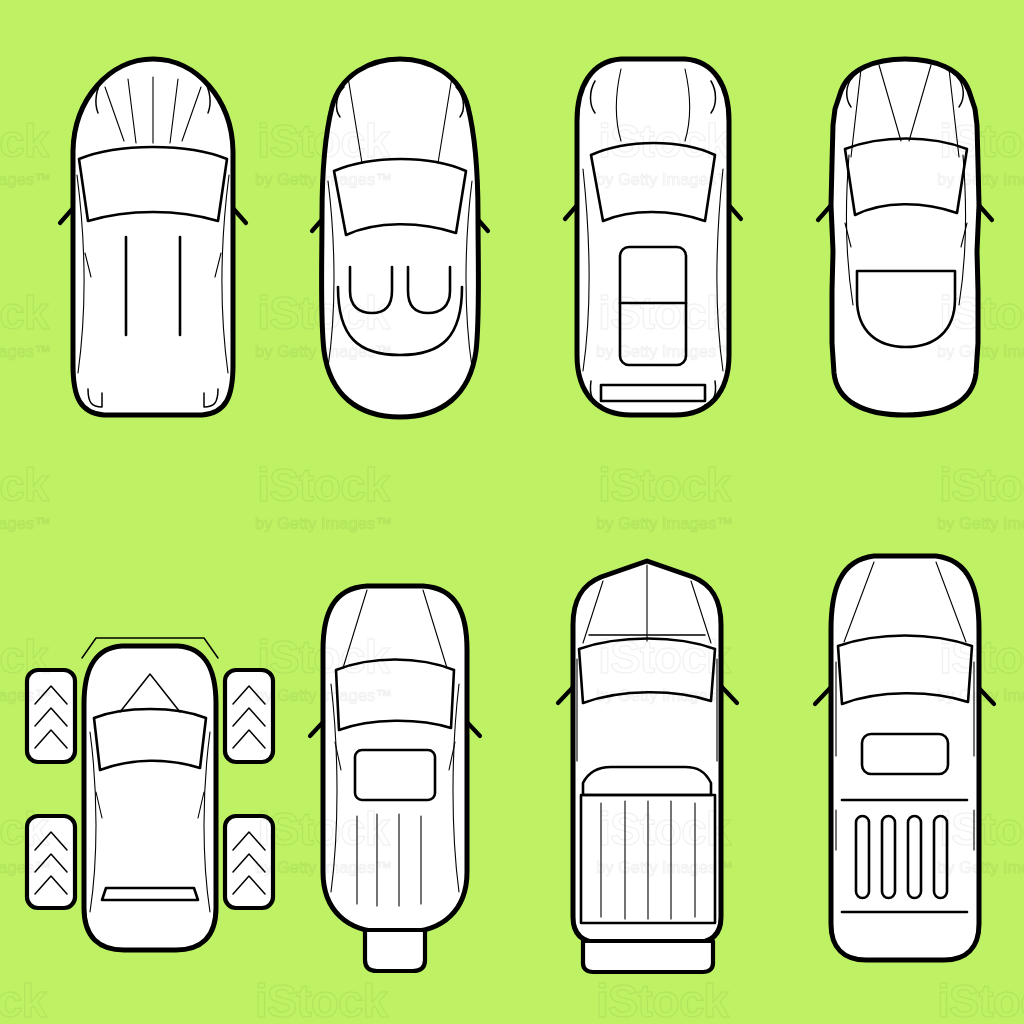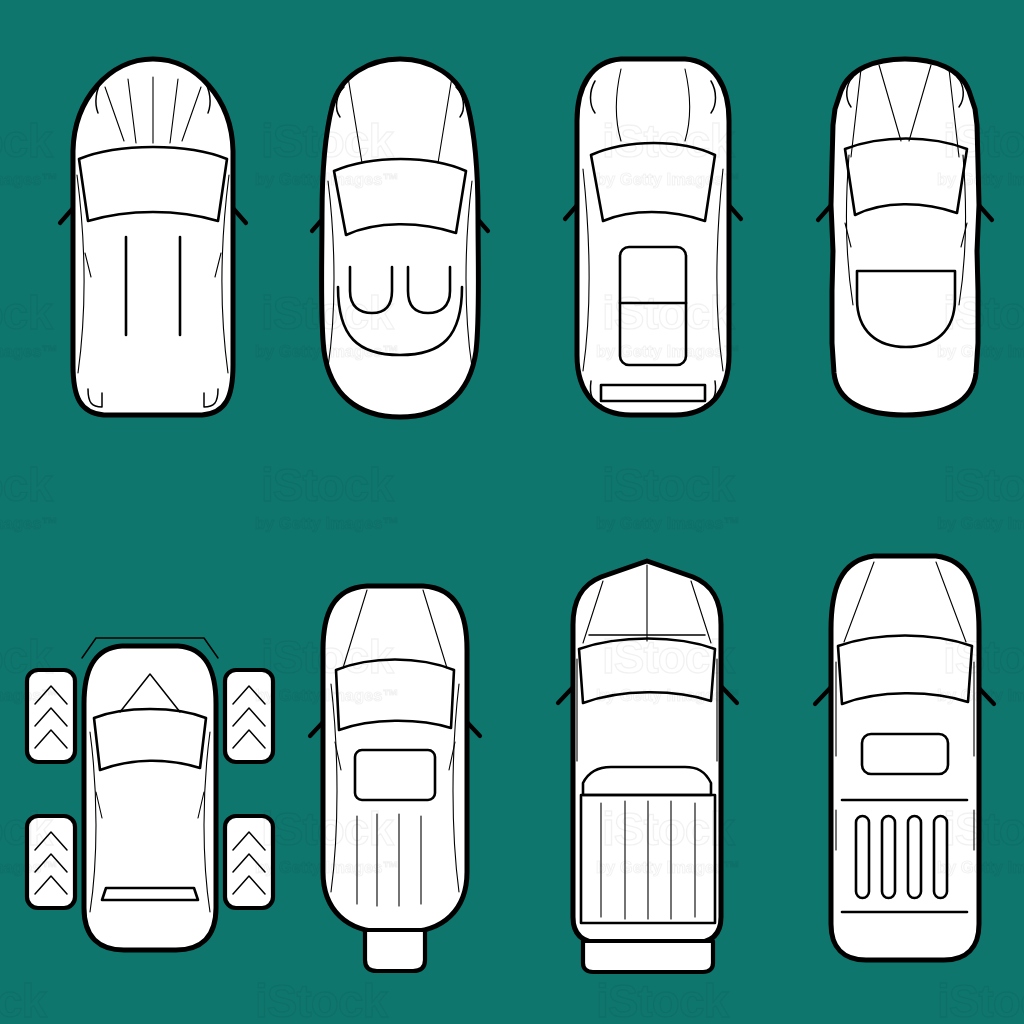--- a/index.html
+++ b/index.html
@@ -8,21 +8,21 @@
     padding: 0;
     background: #ffffff;
   }
   body {
     font-family: "Liberation Sans", sans-serif;
   }
   #stage {
     position: relative;
     width: 1024px;
     height: 1024px;
-    background: #0f766e;
+    background: #bef264;
     overflow: hidden;
   }
   
   #watermark-layer {
     position: absolute;
     left: 0; top: 0;
     width: 1024px;
     height: 1024px;
     z-index: 3;
     pointer-events: none;
@@ -36,21 +36,21 @@
     font-size: 46px;
     font-weight: bold;
     letter-spacing: -1px;
     color: transparent;
     -webkit-text-stroke: 1.4px rgba(0,0,0,0.055);
     line-height: 1;
     white-space: nowrap;
   }
   .wm-sub {
     font-size: 16.5px;
-    font-weight: bold;
+    font-weight: normal;
     color: transparent;
     -webkit-text-stroke: 1.1px rgba(0,0,0,0.055);
     line-height: 1;
     margin-top: 7px;
     white-space: nowrap;
   }
   
   #vehicle-grid {
     position: absolute;
     left: 0; top: 0;

